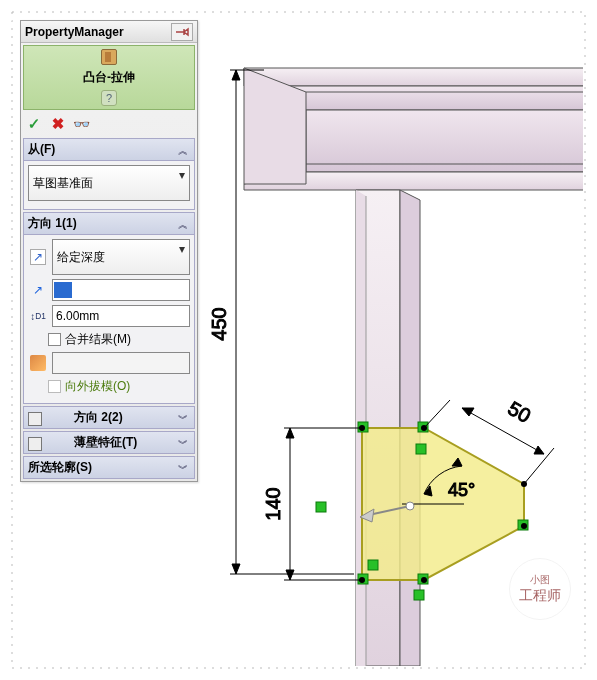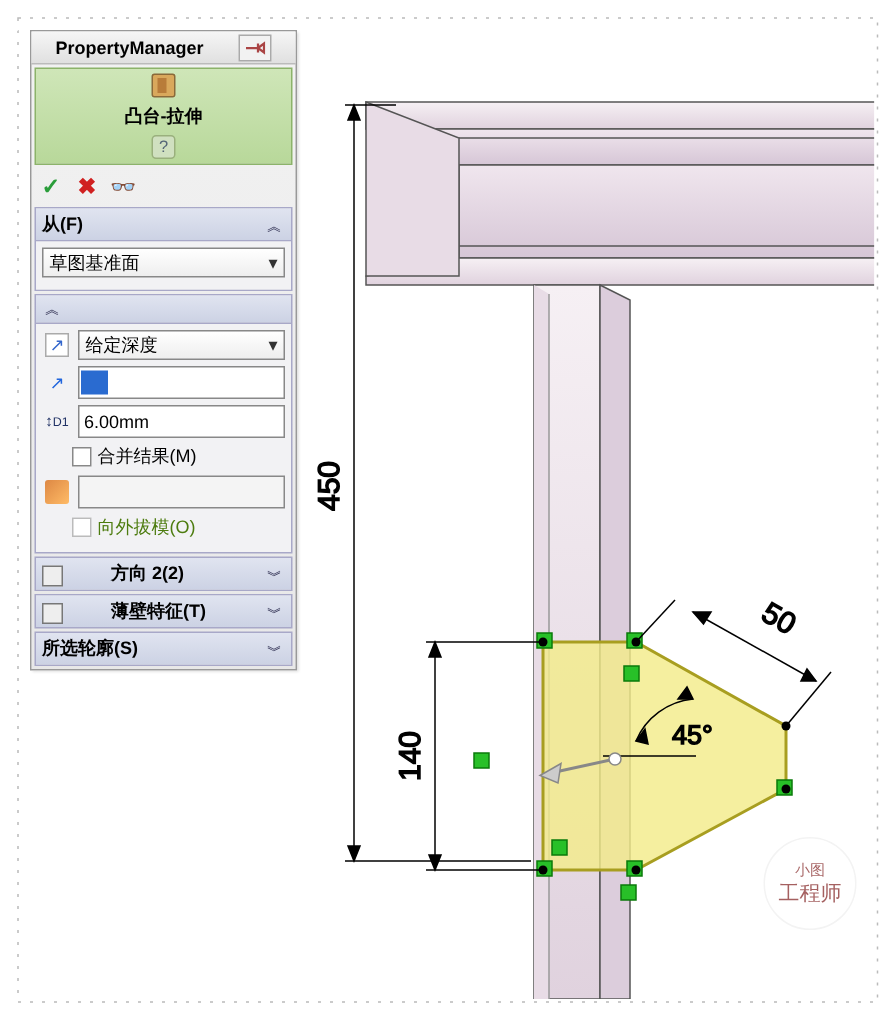--- a/index.html
+++ b/index.html
@@ -31,21 +31,21 @@
     background: linear-gradient(#f2f2f2,#e8e8e8);
     border: 1px solid #999;
     box-shadow: 1px 1px 2px rgba(0,0,0,.15);
     z-index: 3;
   }
   .pm-header {
     height: 22px;
     background: linear-gradient(#f6f6f6,#e0e0e0);
     border-bottom: 1px solid #bbb;
     display: flex; align-items: center;
-    padding: 0 16px;
+    padding: 0 4px;
     gap: 4px;
   }
   .pm-header .title { flex: 1; font-weight: bold; }
   .pm-pin {
     width: 22px; height: 18px;
     border: 1px solid #aaa; background:#f2f2f2;
     display:flex;align-items:center;justify-content:center;
   }
   .feature-title {
     background: linear-gradient(#cfe6b8,#b8d89a);
@@ -70,21 +70,21 @@
     padding: 2px 4px;
     display:flex; align-items:flex-end; gap:4px;
     border-bottom:1px solid #a8a8c8;
   }
   .sec-head.closed { border-bottom:none;gap:32px; }
   .sec-head .txt { flex:1; font-weight:bold; }
   .chev { width:14px;height:14px;display:flex;align-items:center;justify-content:center;font-size:10px;color:#335;}
   .sec-body { padding:4px; background:#f2f2f4; }
   .row { display:flex;align-items:center;gap:4px;margin-bottom:4px; }
   .drop {
-    flex:1; height:20px; border:1px solid #888; background:linear-gradient(#fff,#eee);
+    flex:1; height:36px; border:1px solid #888; background:linear-gradient(#fff,#eee);
     display:flex;align-items:center;padding:0 4px;position:relative;
   }
   .drop::after{content:"▾";position:absolute;right:4px;top:2px;color:#333;}
   .iconcell{width:20px;display:flex;align-items:center;justify-content:center;}
   .revarrow{width:16px;height:16px;border:1px solid #aaa;background:#fff;display:flex;align-items:center;justify-content:center;color:#36c;}
   .textinput{flex:1;height:22px;border:1px solid #888;background:#fff;display:flex;align-items:center;}
   .textinput .val{padding:0 3px;background:#2a6bd0;color:#fff;min-width:18px;height:16px;margin:1px;}
   .d1label{font-size:10px;color:#236;}
   .cb{width:13px;height:13px;border:1px solid #888;background:#fff;}
   .draft-icon{width:16px;height:16px;background:linear-gradient(135deg,#d84,#fb6);border-radius:2px;}
@@ -231,20 +231,21 @@
         <div class="row">
           <div class="drop">
             <span>草图基准面</span>
           </div>
         </div>
       </div>
     </div>
 
     <div class="section">
       <div class="sec-head">
+        <span class="txt">方向 1(1)</span>
         <span class="chev">︽</span>
       </div>
       <div class="sec-body">
         <div class="row">
           <span class="iconcell">
               <span class="revarrow">↗</span>
             </span>
           <div class="drop">
             <span>给定深度</span>
           </div>

